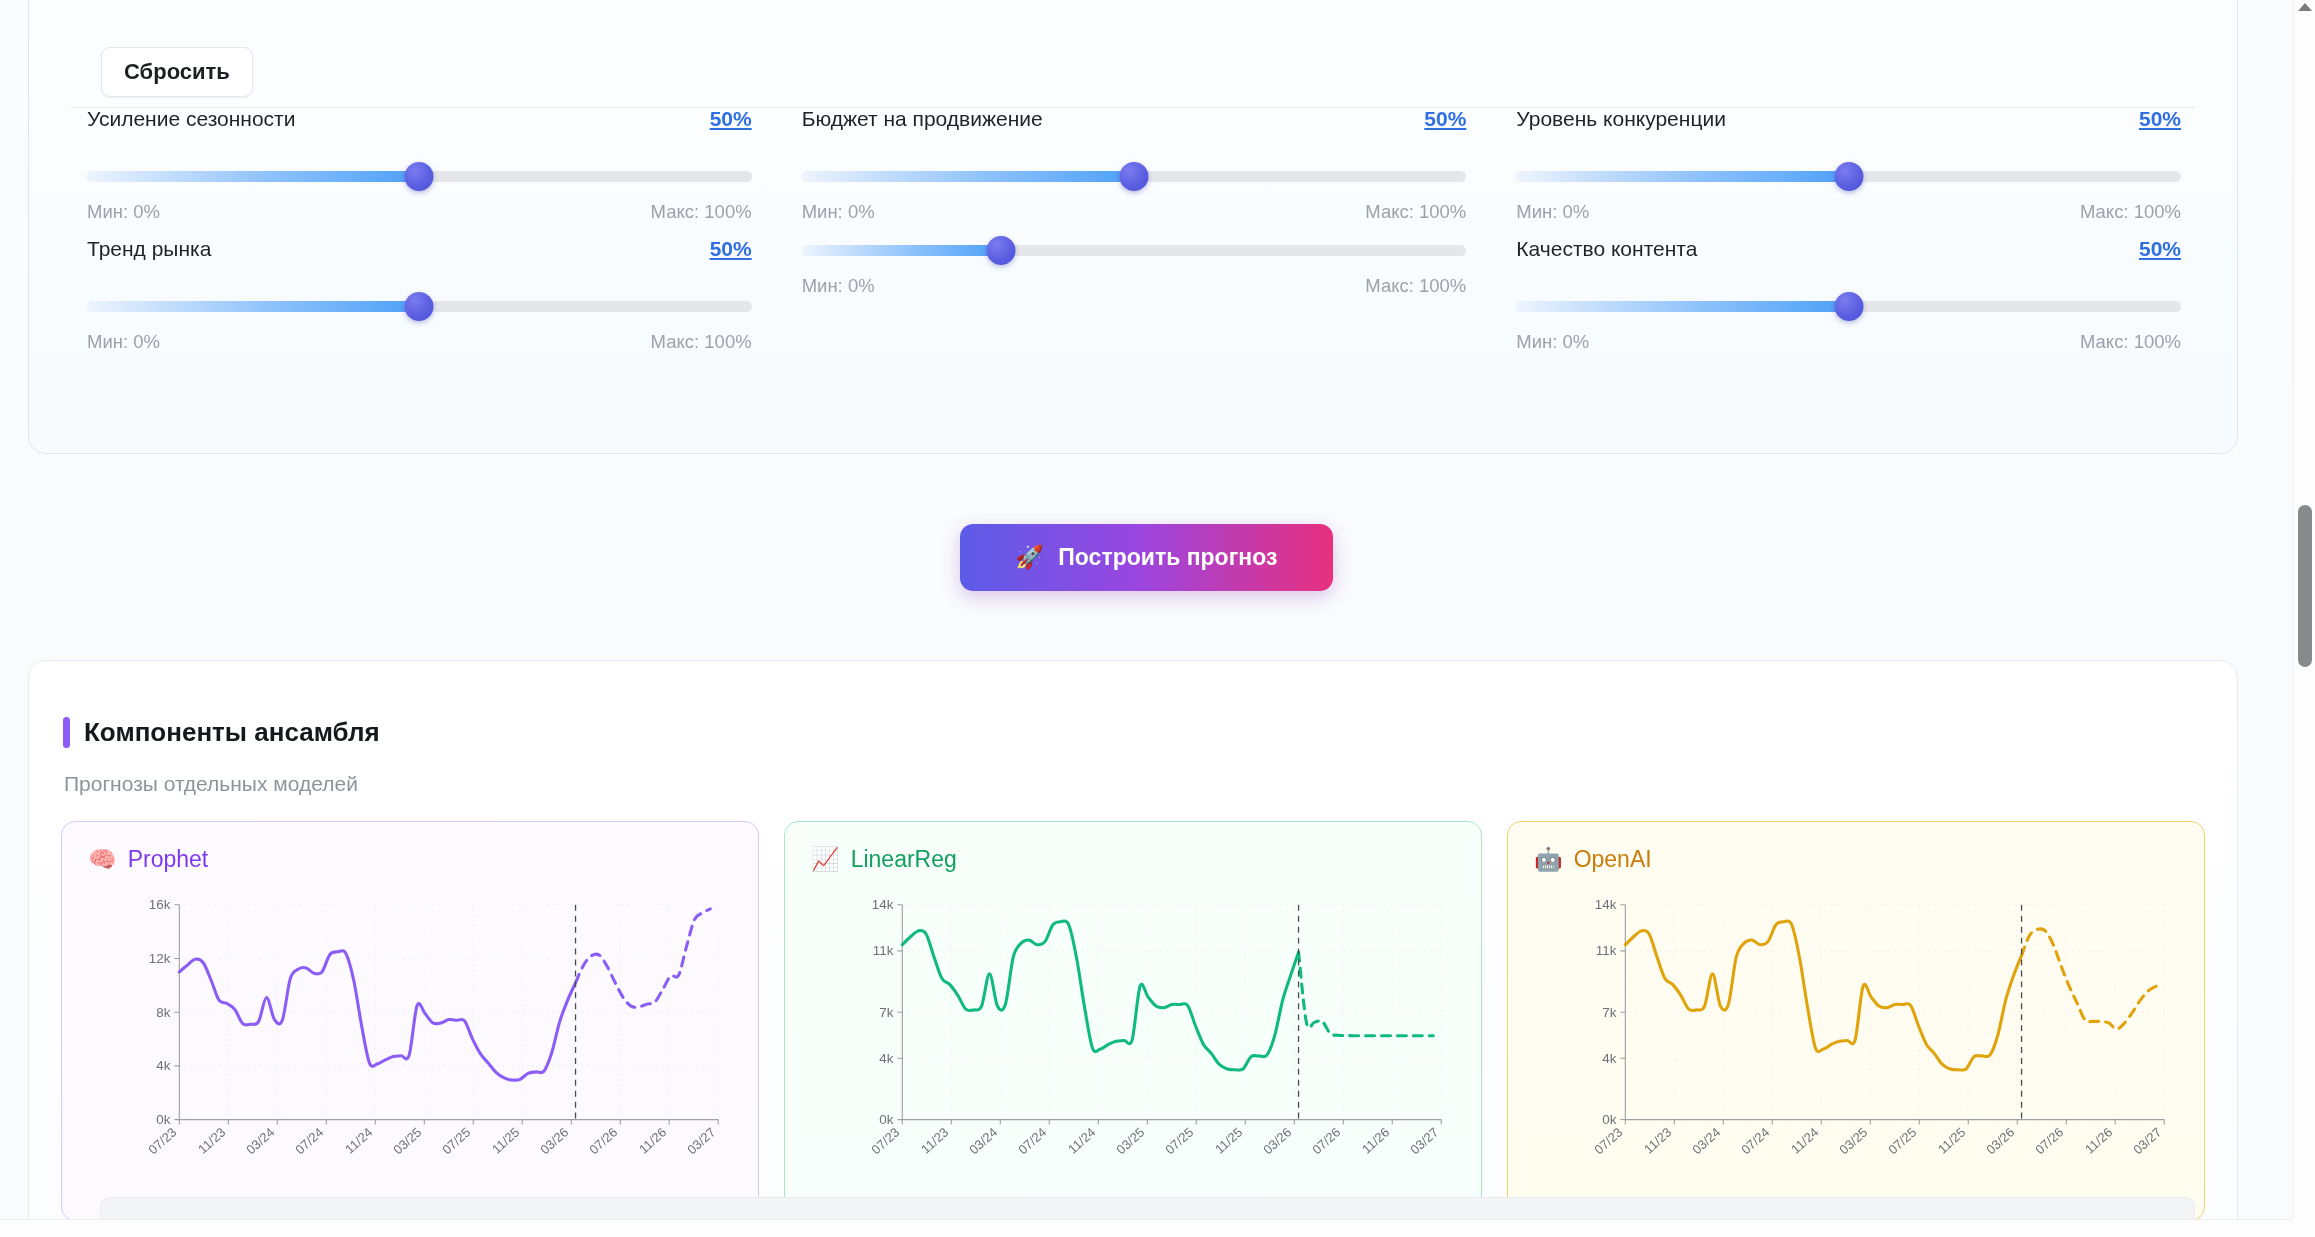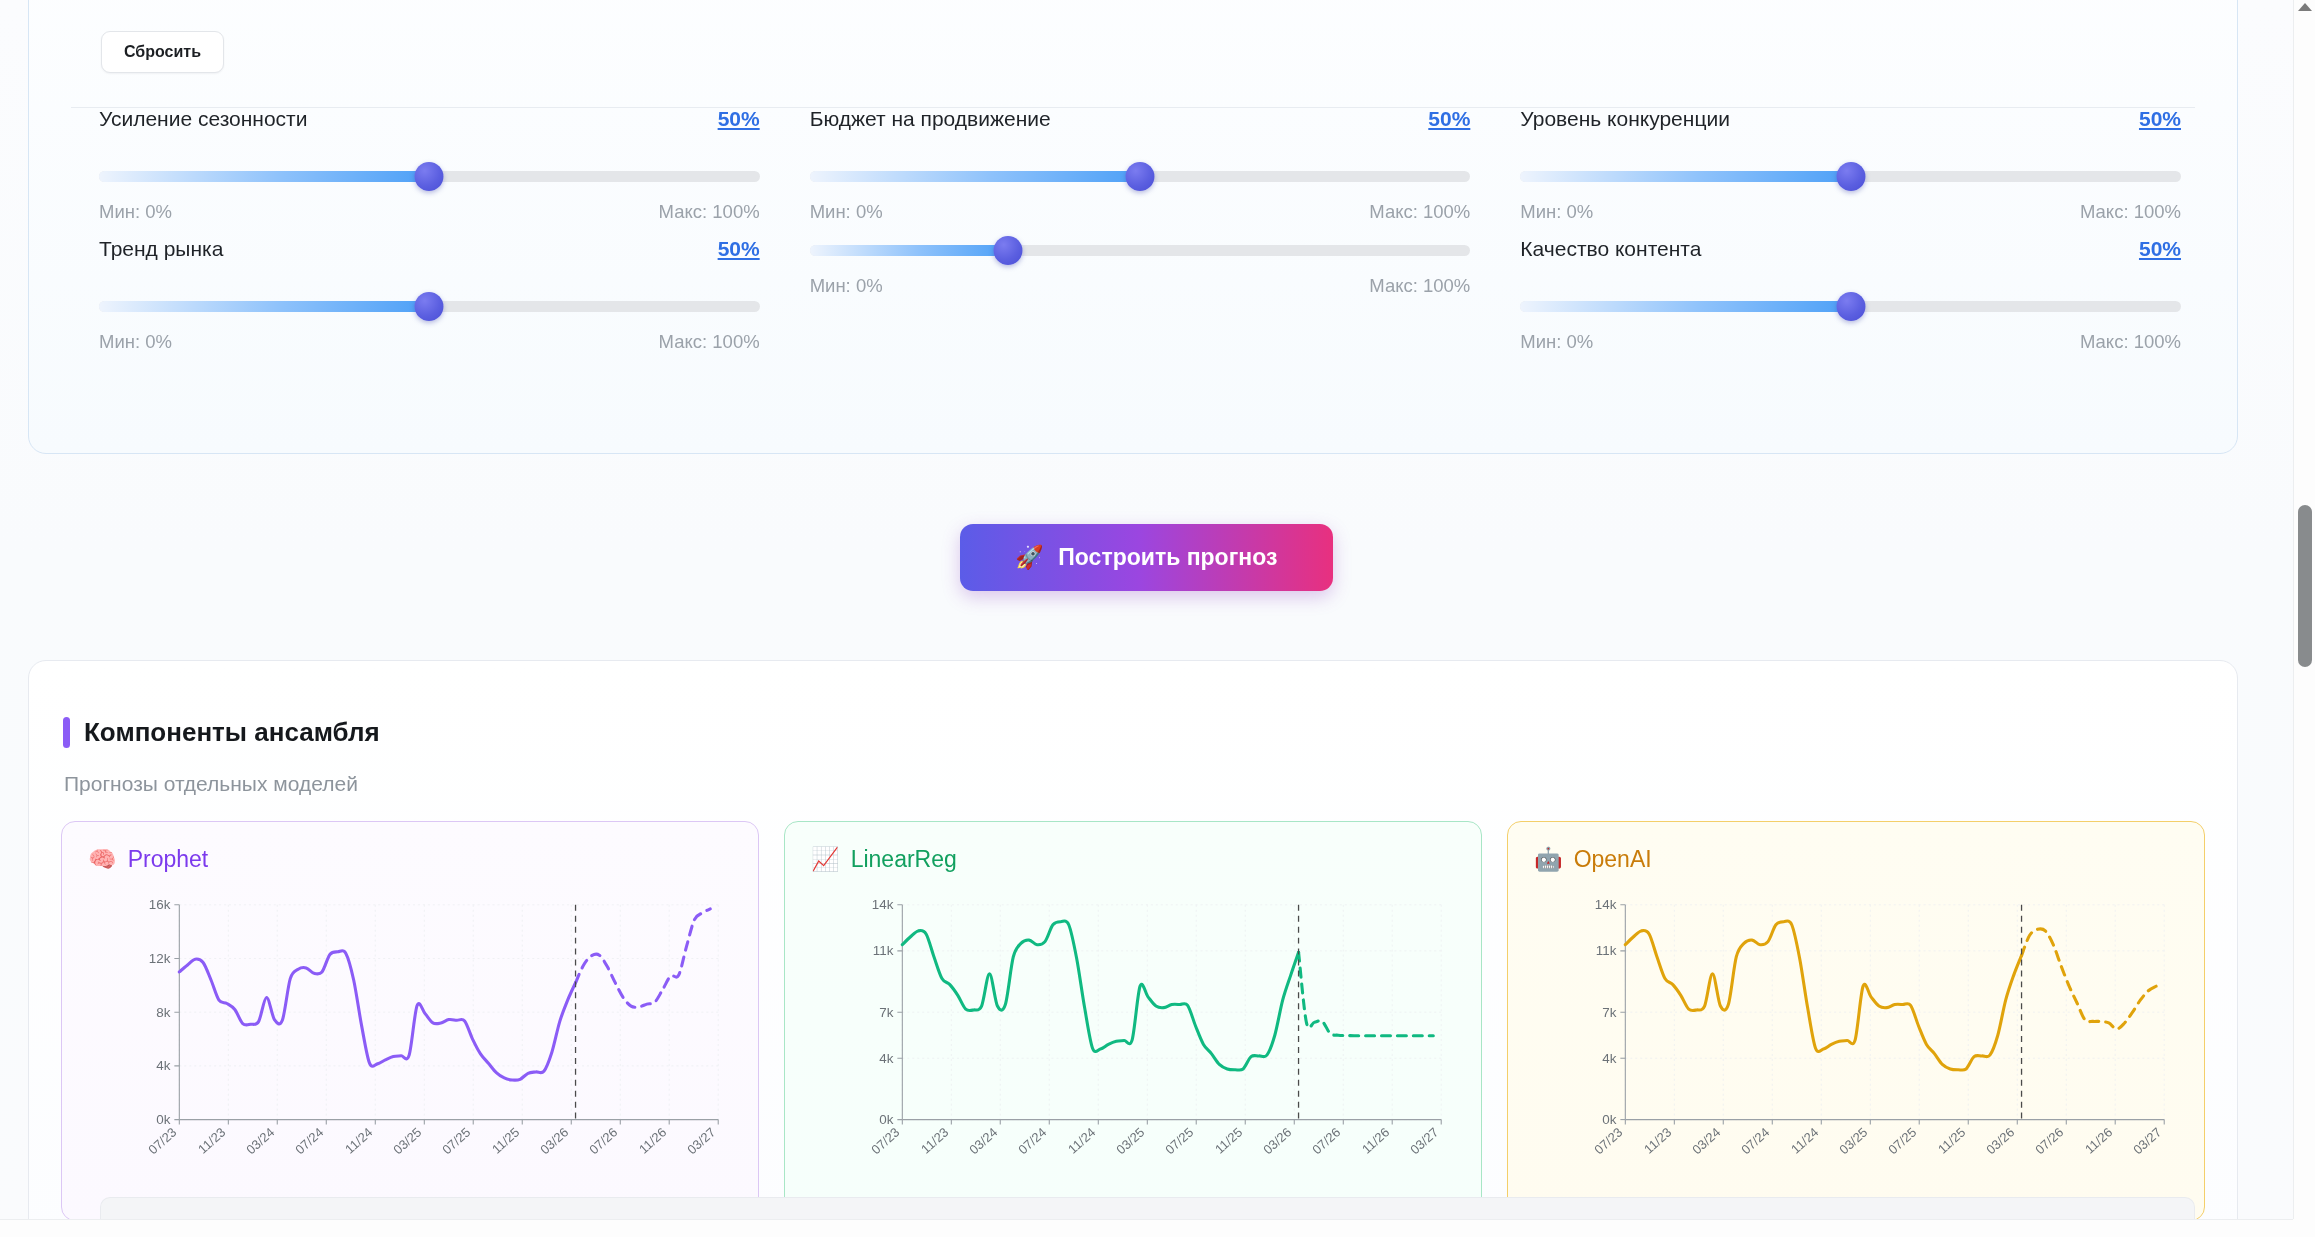--- a/index.html
+++ b/index.html
@@ -39,33 +39,33 @@
     background: #fdfdfd;
   }
 
   
   .params-card {
     position: absolute; left: 28px; top: -66px; width: 2210px; height: 520px;
     background: linear-gradient(180deg,#fdfeff 0%,#f7fbfe 100%);
     border: 1px solid #d7e6f5; border-radius: 18px;
   }
   .reset-btn {
-    position: absolute; left: 72px; top: 96px;
+    position: absolute; left: 72px; top: 112px;
     padding: 11px 22px; background: #ffffff;
     border: 1px solid #e3e6ea; border-radius: 9px;
-    font-size: 16px; font-weight: 700; color: #1c1f23;
+    font-size: 22px; font-weight: 700; color: #1c1f23;
     box-shadow: 0 1px 2px rgba(16,24,40,.05); cursor: pointer;
   }
   .divider {
     position: absolute; left: 42px; right: 42px; top: 172px;
     height: 1px; background: #e8ecf1;
   }
 
   .sliders {
-    position: absolute; left: 56px; right: 42px; top: 172px;
+    position: absolute; left: 44px; right: 42px; top: 172px;
     display: grid; grid-template-columns: repeat(3, 1fr);
     column-gap: 22px; row-gap: 0px;
   }
   .slider-block { padding: 0 14px; }
   .sl-head {
     display: flex; justify-content: space-between; align-items: baseline;
     height: 56px;
   }
   .sl-label { font-size: 21px; color: #1f2328; }
   .sl-value { font-size: 21px; font-weight: 700; color: #2f6fe4; text-decoration: underline; }

